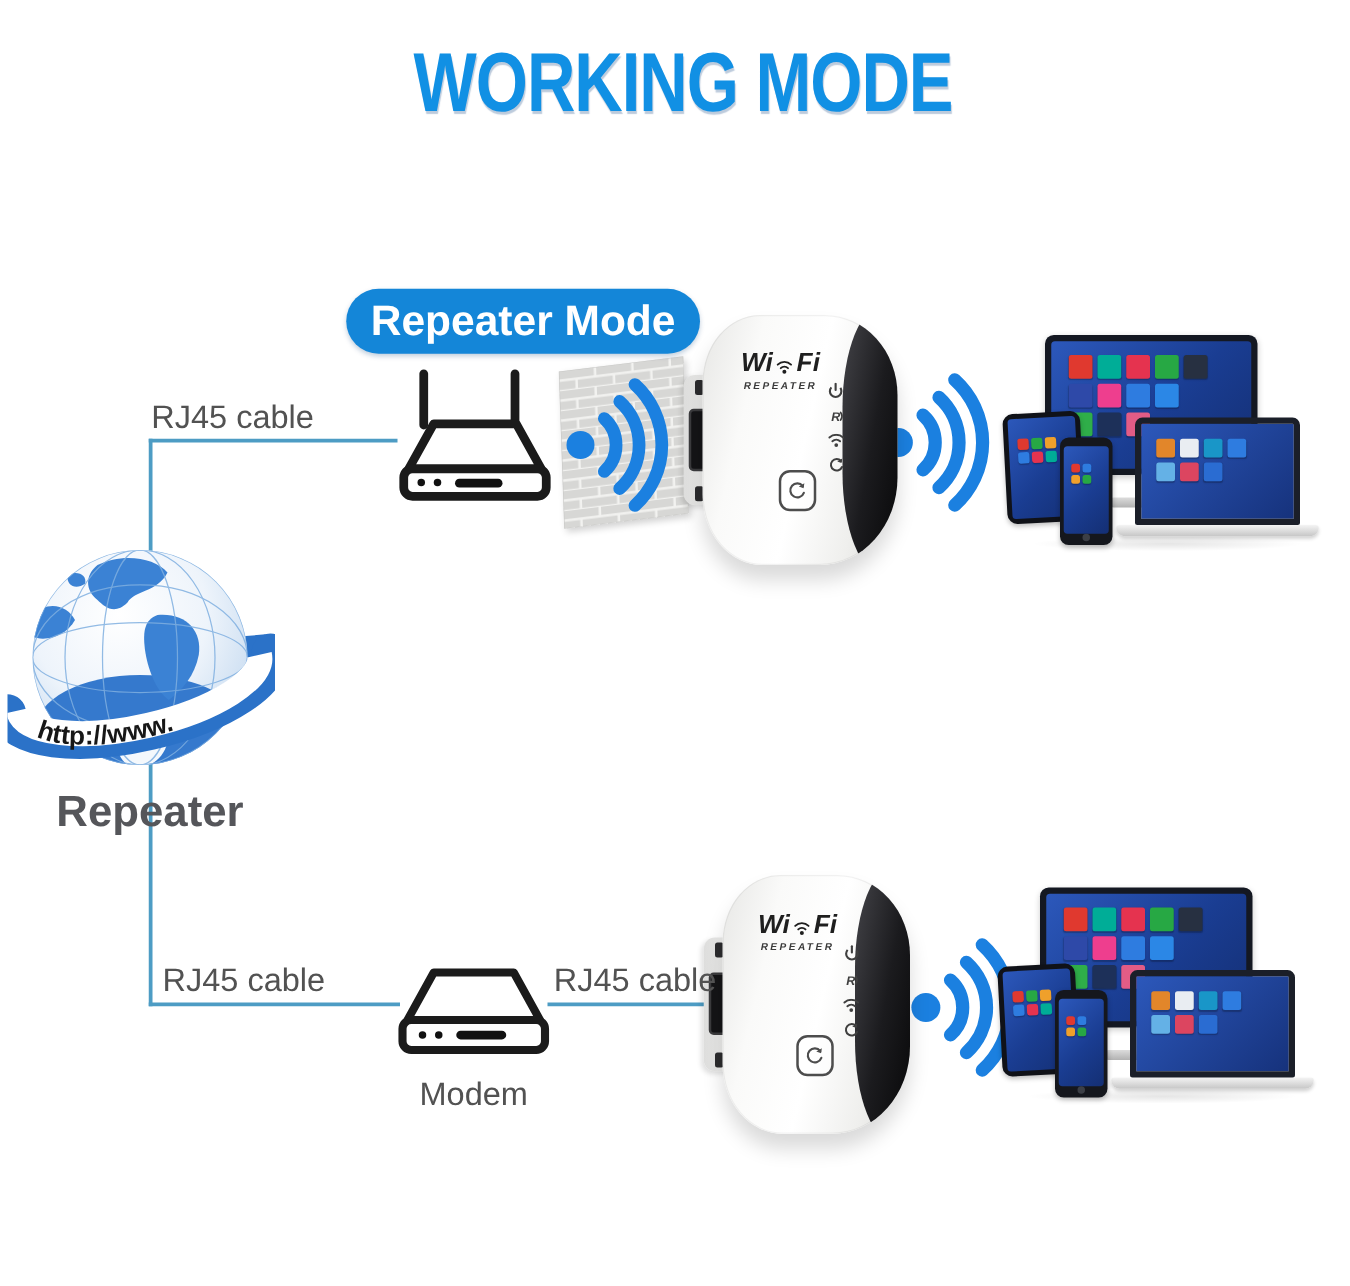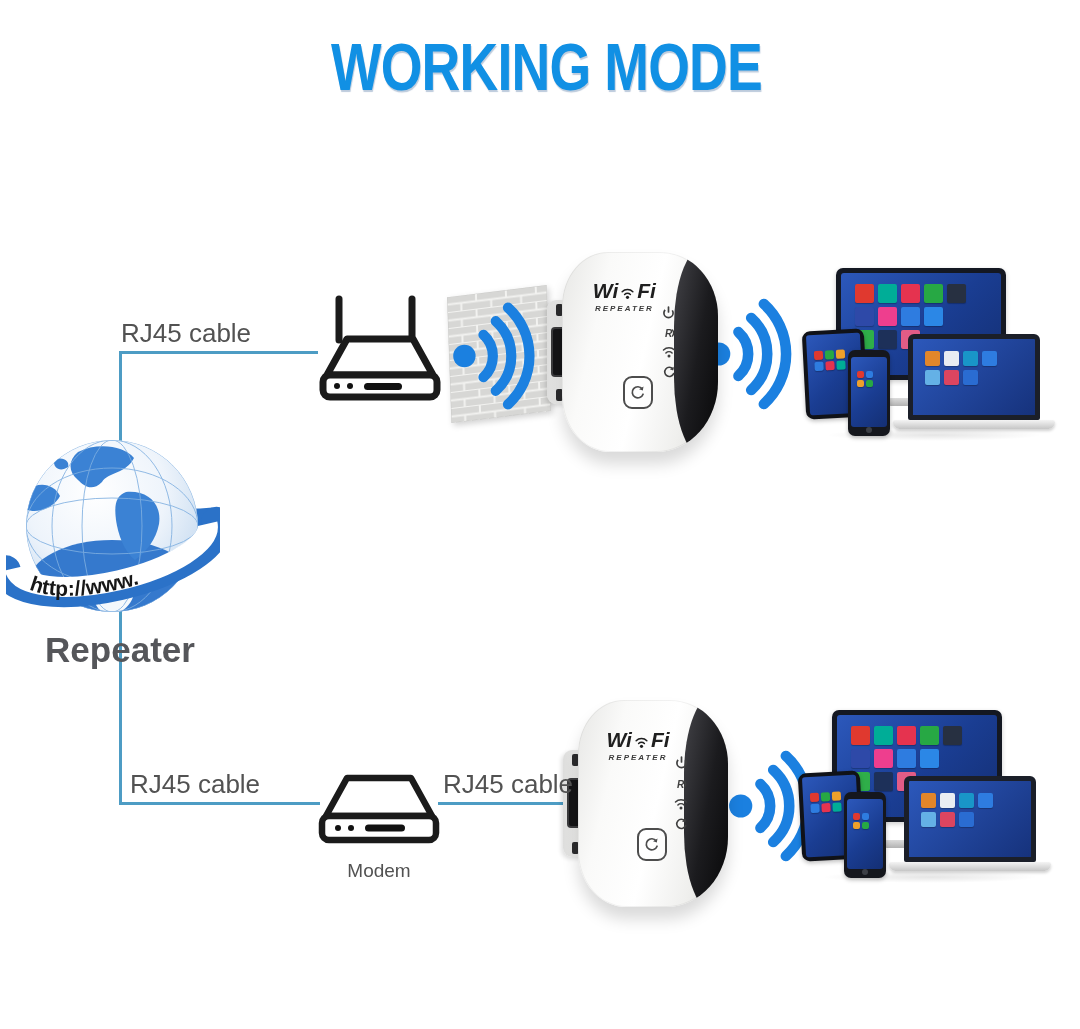--- a/index.html
+++ b/index.html
@@ -17,21 +17,21 @@
         display:flex;align-items:center;justify-content:center;z-index:6;
         box-shadow:0 2px 4px rgba(0,60,120,.25);}
   .pill-repeater{left:277px;top:231px;width:283px;height:52px;border-radius:27px;font-size:34px;}
   .pill-ap{left:268px;top:661px;width:268px;height:50px;border-radius:26px;font-size:34px;}
 
   
   .cable{position:absolute;background:var(--cable-blue,#4d9cc4);z-index:1;}
   .cable-label{position:absolute;font-size:26px;color:var(--label-gray,#525252);z-index:4;white-space:nowrap;}
 
   
-  .caption{position:absolute;font-size:19px;color:var(--label-gray,#525252);text-align:center;z-index:4;}
+  .caption{position:absolute;font-size:26px;color:var(--label-gray,#525252);text-align:center;z-index:4;}
   .caption-internet{font-weight:bold;font-size:35px;color:#55565a;}
 
   
   .wall{position:absolute;left:449px;top:291px;width:100px;height:126px;z-index:2;
         transform:rotate(-2deg) skewY(-5deg);box-shadow:2px 3px 6px rgba(0,0,0,.18);}
   .wall svg{display:block;}
 
   
   .wifi-stroke{stroke:var(--wifi-blue,#1b80e0);fill:none;}
   .wifi-fill{fill:var(--wifi-blue,#1b80e0);}
@@ -108,20 +108,23 @@
 
   <div class="title-wrap">
     <div class="title">WORKING MODE</div>
   </div>
 
   <div class="cable" style="left:119px;top:351px;width:199px;height:3px;"></div>
   <div class="cable" style="left:119px;top:351px;width:3px;height:454px;"></div>
   <div class="cable" style="left:119px;top:802px;width:201px;height:3px;"></div>
   <div class="cable" style="left:438px;top:802px;width:147px;height:3px;"></div>
 
+  <div class="pill pill-repeater">
+    <span>Repeater Mode</span>
+  </div>
 
   <div class="cable-label" style="left:121px;top:318px;">RJ45 cable</div>
 
   <svg style="position:absolute;left:312px;top:294px;z-index:2;" width="136" height="108" viewBox="0 0 136 108">
     <g fill="none" stroke="#1b1b1b" stroke-width="7" stroke-linecap="round" stroke-linejoin="round">
       <line x1="27" y1="5" x2="27" y2="46"></line>
       <line x1="100" y1="5" x2="100" y2="46"></line>
       <path d="M35,45 L101,45 L121,81 L15,81 Z" fill="#fff"></path>
       <rect x="11" y="81" width="114" height="22" rx="7" fill="#fff"></rect>
     </g>

